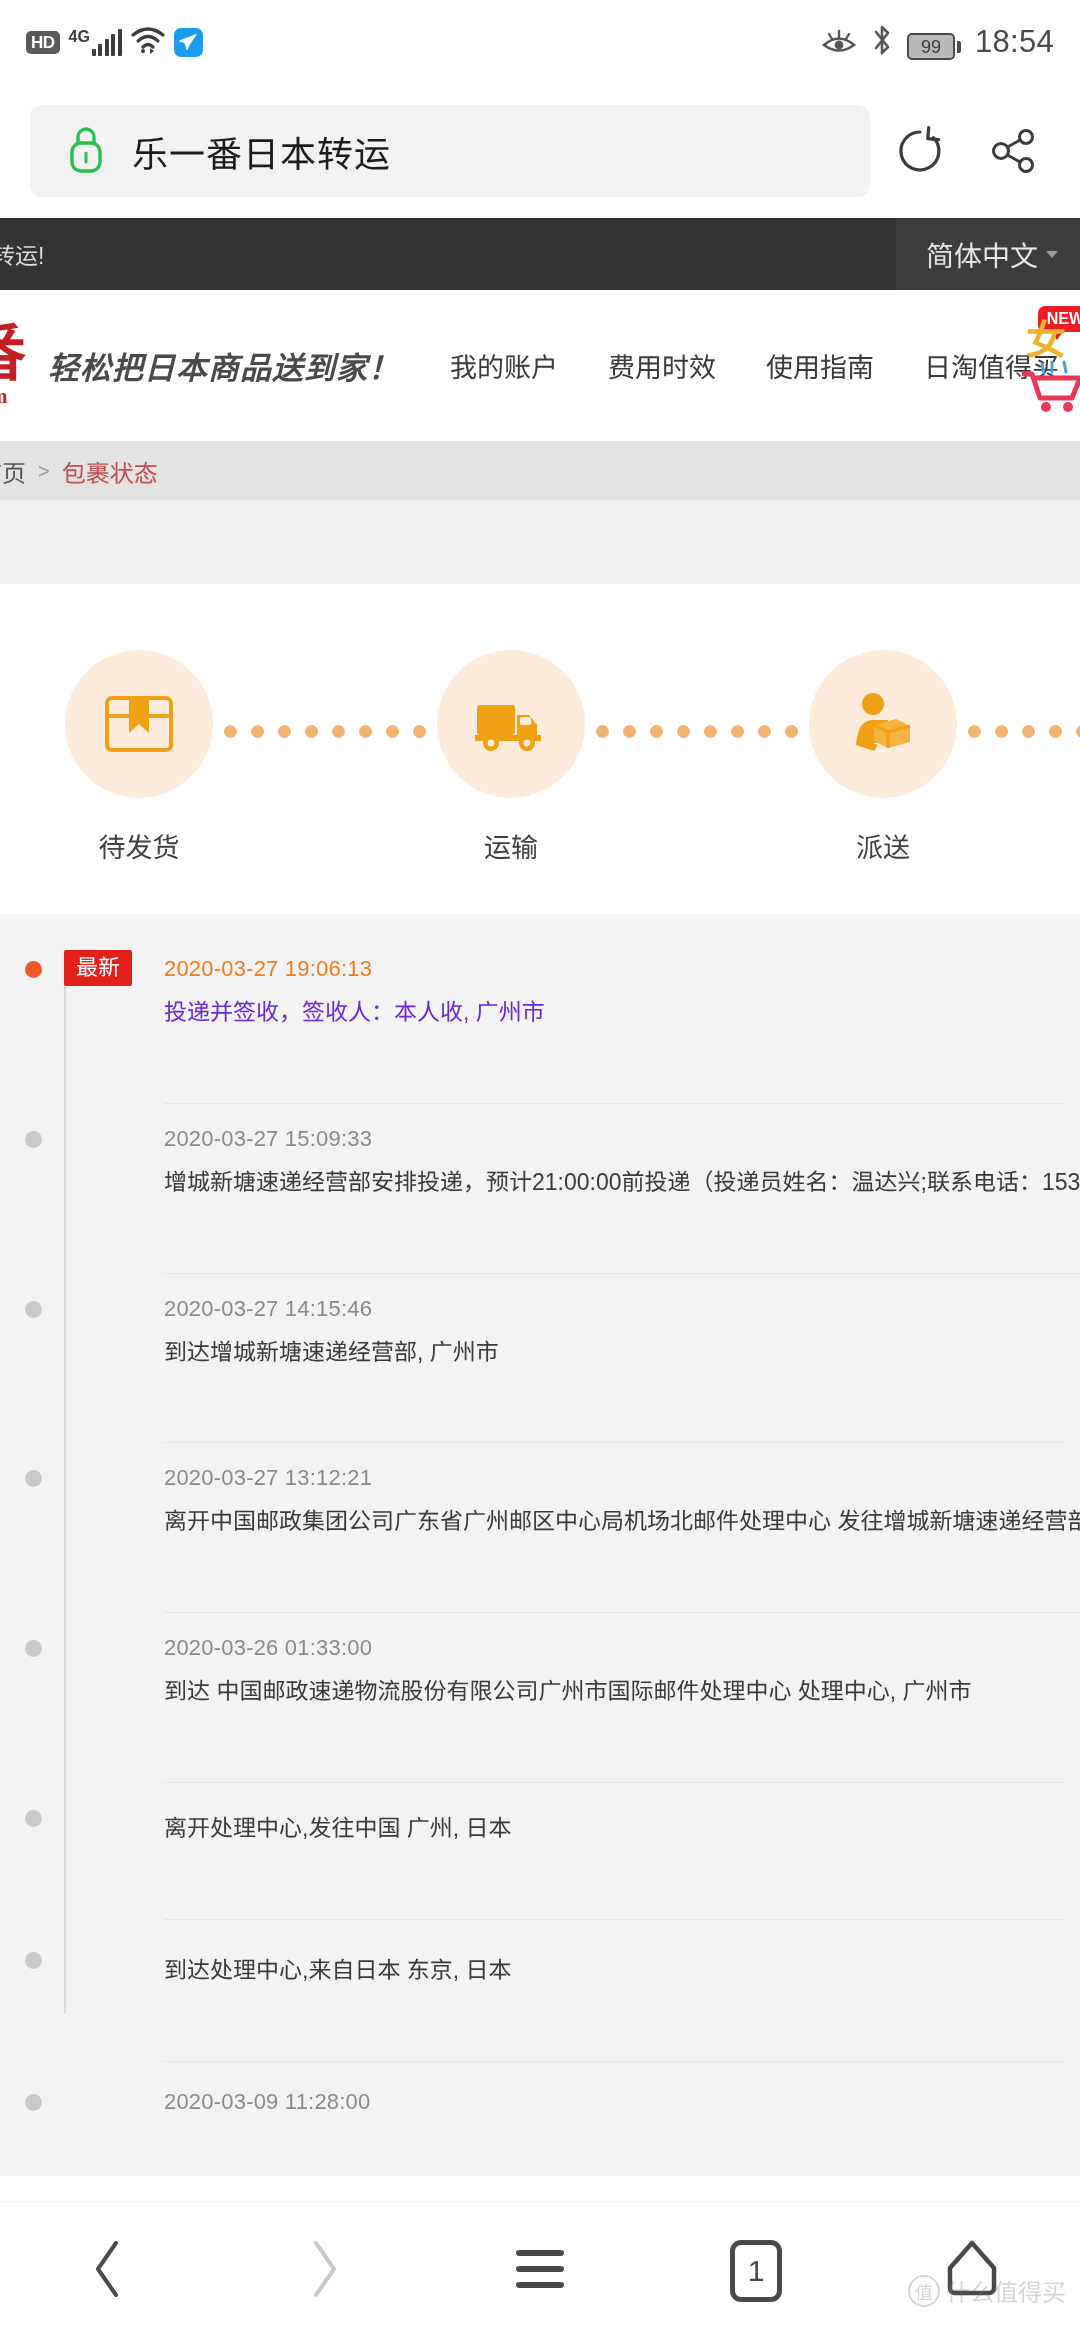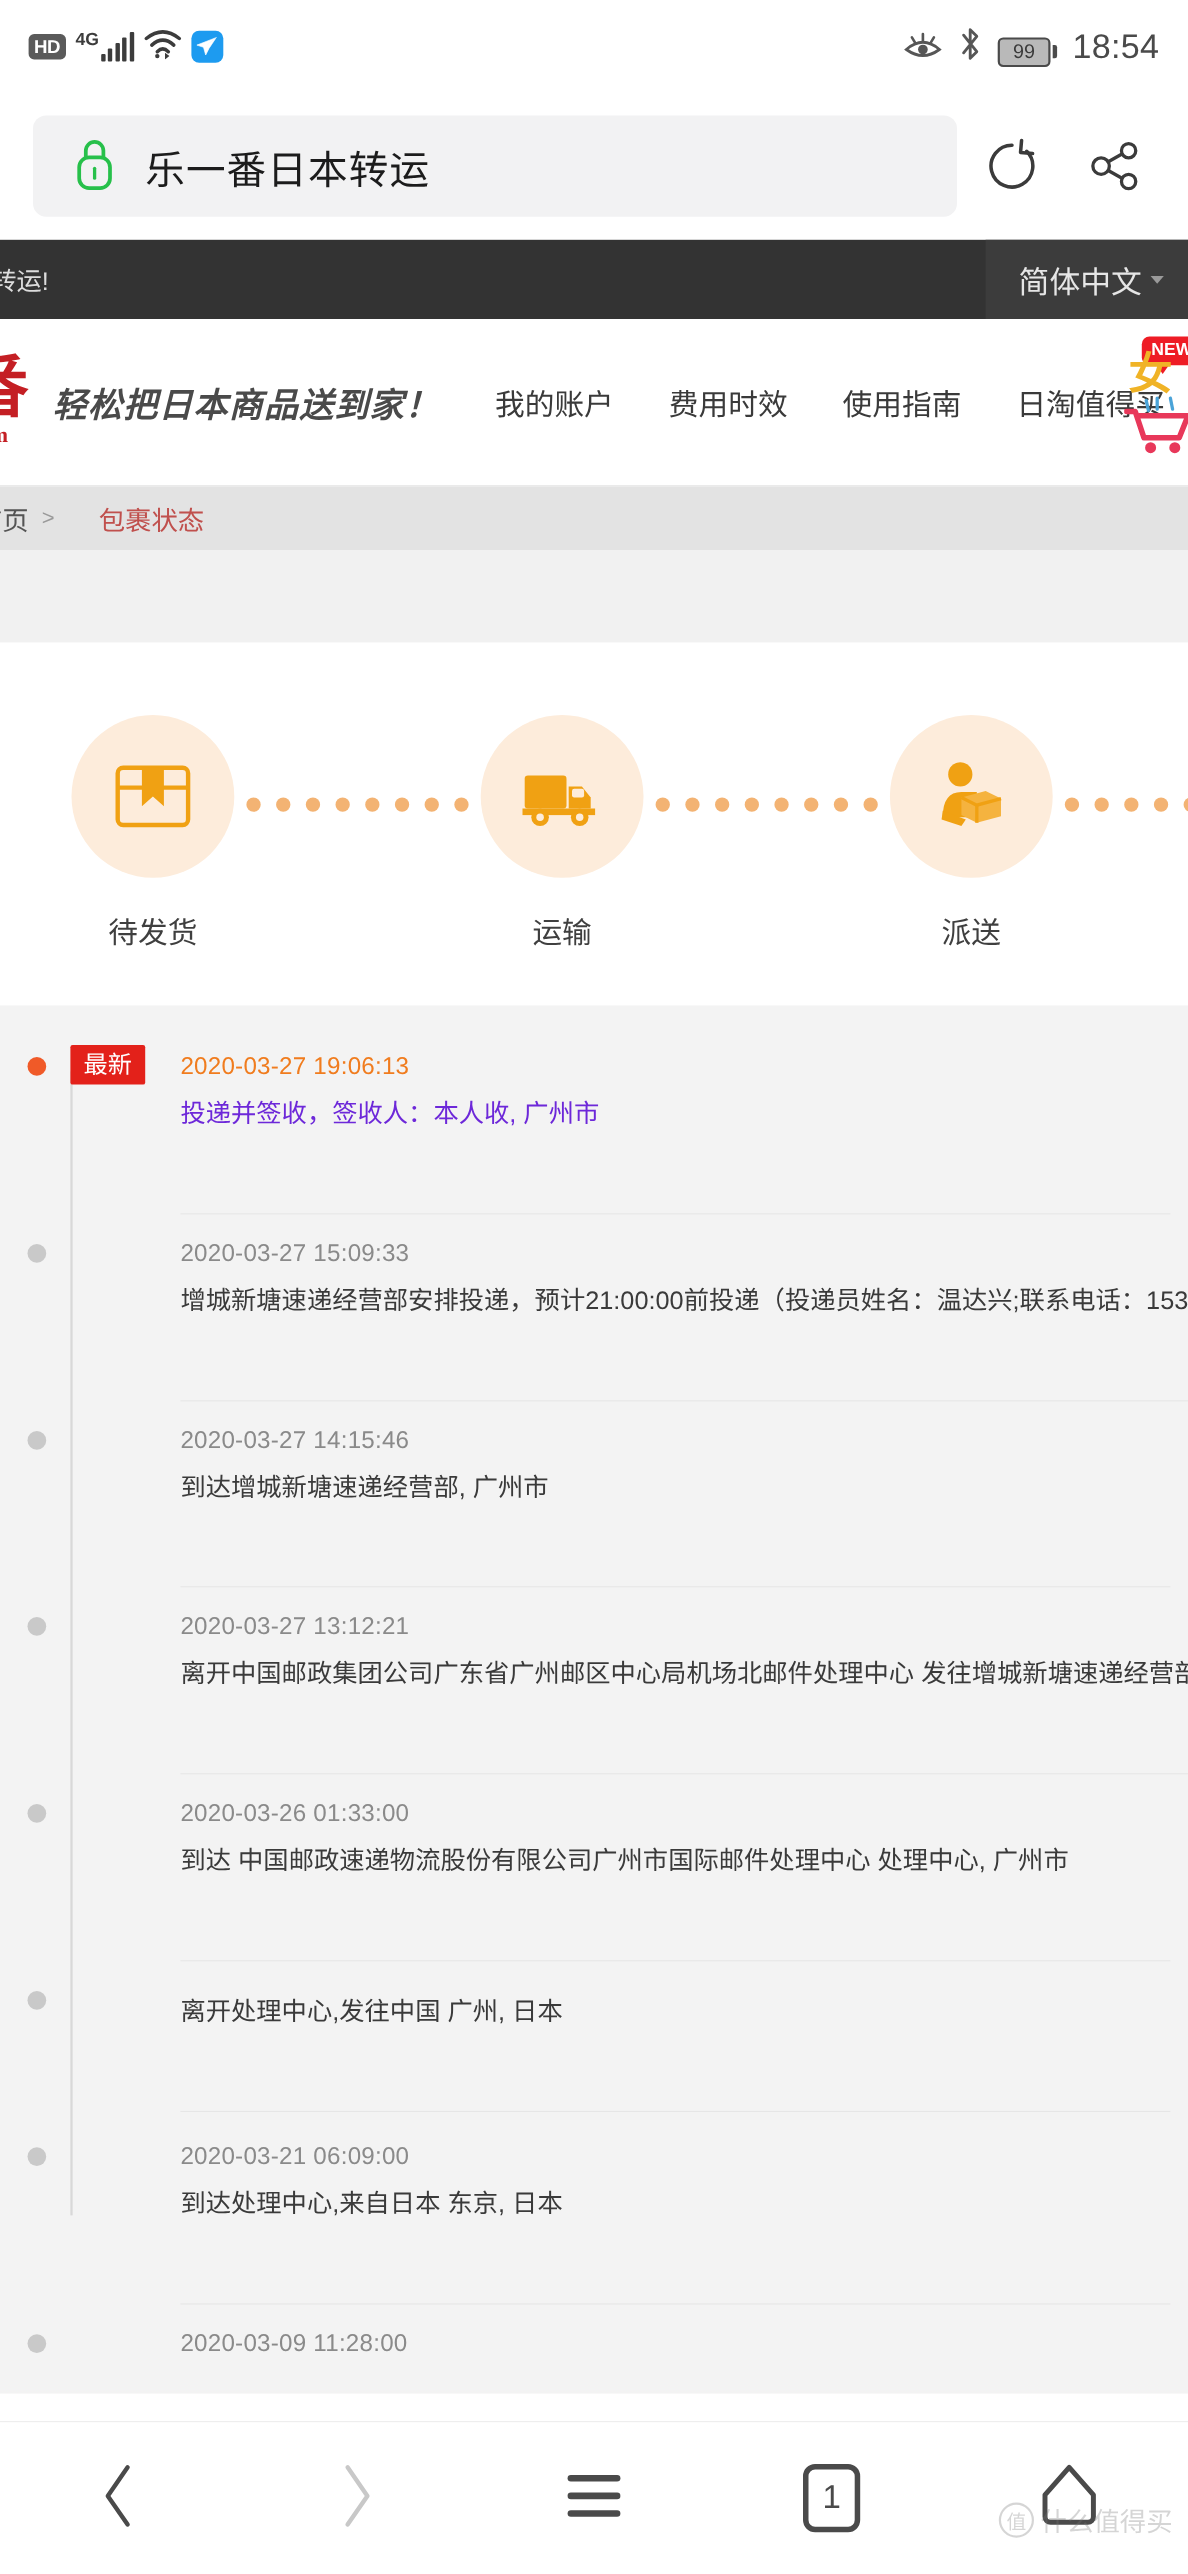--- a/index.html
+++ b/index.html
@@ -284,21 +284,21 @@
     display: flex;
     align-items: center;
     font-size: 24px;
     gap: 12px;
     margin-left: -22px;
     padding-left: 0;
     box-sizing: border-box;
   }
   .crumb-home { color: #555555; }
   .crumb-sep { color: #9a9a9a; font-size: 20px; }
-  .crumb-cur { color: #c0504d; margin-left: 28px; }
+  .crumb-cur { color: #c0504d; }
 
   
   .greystrip {
     background: #f1f1f1;
     height: 84px;
     position: relative;
   }
   .greystrip .frag {
     position: absolute;
     left: -4px;
@@ -785,21 +785,20 @@
         </div>
       </div>
     </div>
 
     <div class="tl-item">
       <div class="tl-dotcol">
           <span class="tl-dot"></span>
         </div>
       <div class="tl-body">
         <div class="tl-text">
-          <div class="tl-date">2020-03-21 06:09:00</div>
           <div class="tl-desc">到达处理中心,来自日本 东京, 日本</div>
         </div>
       </div>
     </div>
 
     <div class="tl-item">
       <div class="tl-dotcol">
           <span class="tl-dot"></span>
         </div>
       <div class="tl-body">

